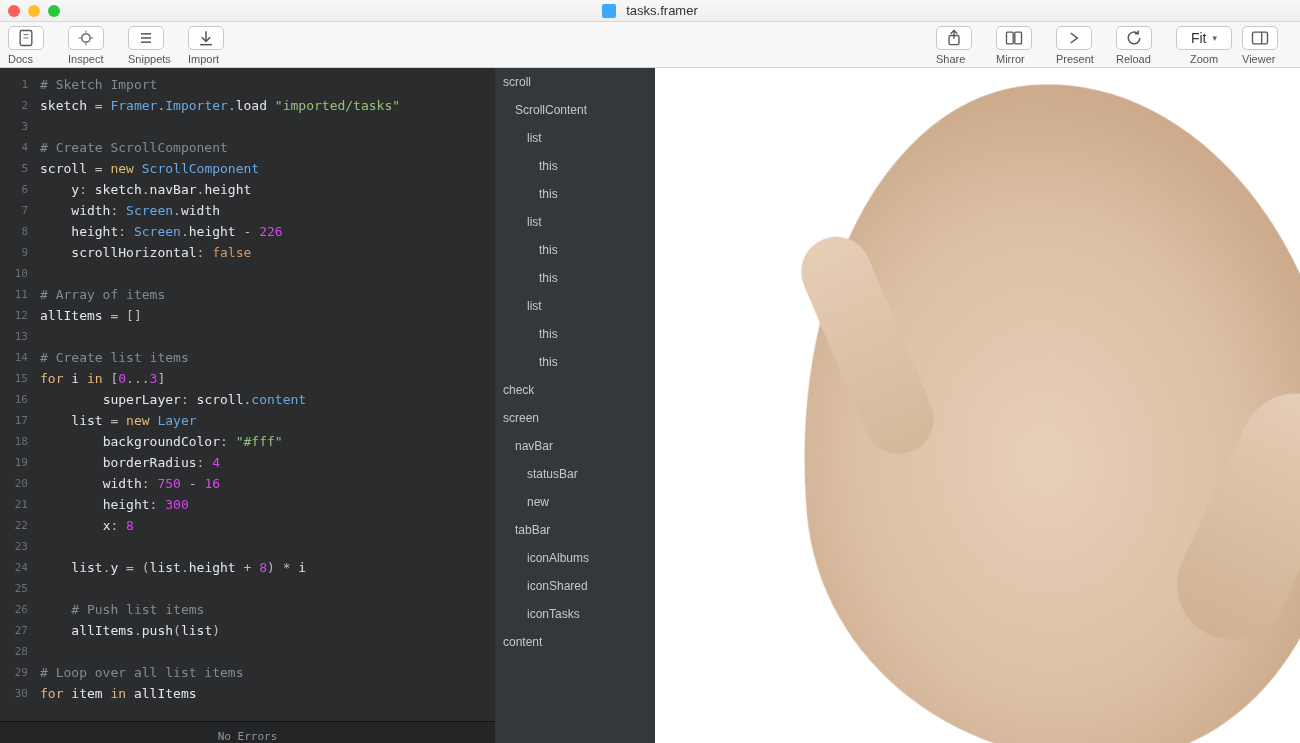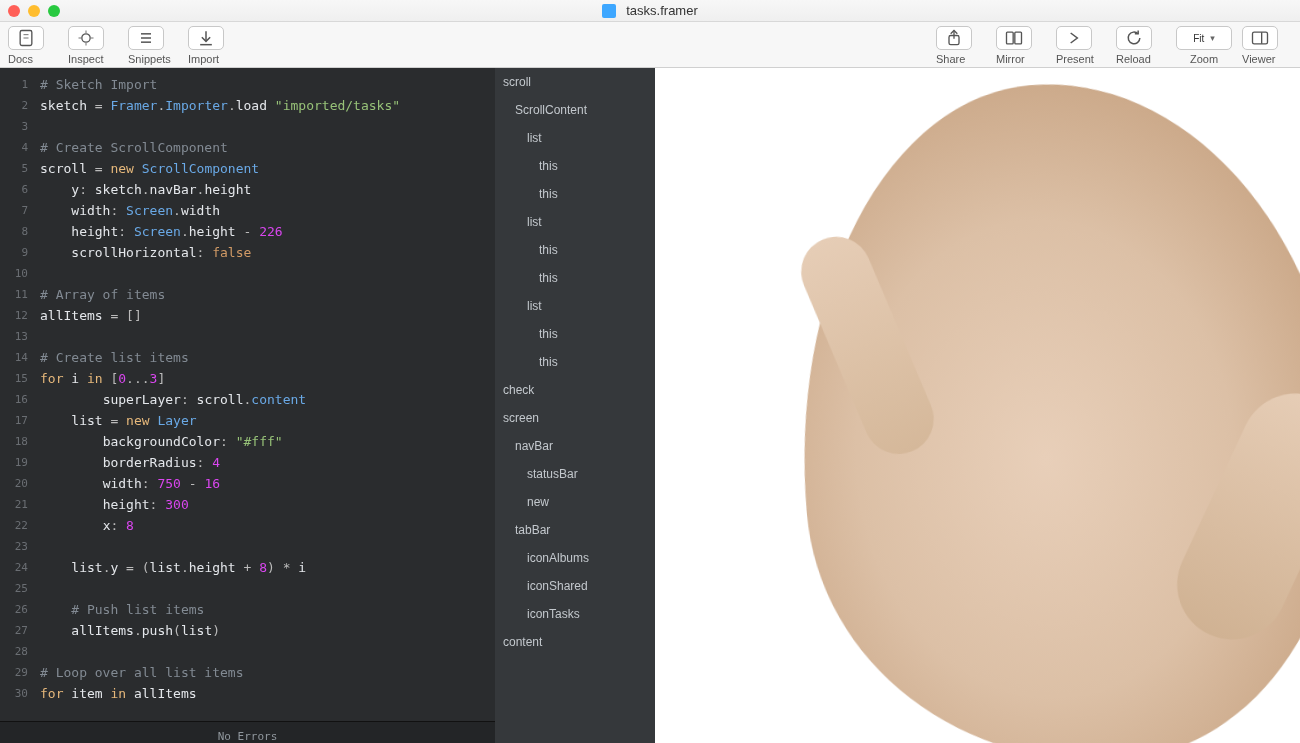--- a/index.html
+++ b/index.html
@@ -57,21 +57,21 @@
     background: #fff; display: flex; align-items: center; justify-content: center;
     color: #555;
   }
   .tool-btn .lbl { font-size: 11px; color: #555; margin-top: 3px; }
   .zoom-ctrl {
     display: flex; flex-direction: column; align-items: center;
   }
   .zoom-select {
     width: 56px; height: 24px; border: 1px solid #c8c8c8; border-radius: 5px;
     background: #fff; display:flex; align-items:center; justify-content:center;
-    font-size: 10px; color:#333; position:relative;
+    font-size: 14px; color:#333; position:relative;
   }
   .zoom-select::after { content:"▾"; font-size:9px; margin-left:6px; color:#666; }
   
   .main { flex: 1; display: flex; min-height: 0; }
   .editor {
     width: 495px; background: #2a2c2e; color: #d8dee9;
     display: flex; flex-direction: column;
     font-family: Menlo, Monaco, Consolas, monospace; font-size: 13px;
   }
   .code-area { flex: 1; display: flex; overflow: hidden; }

